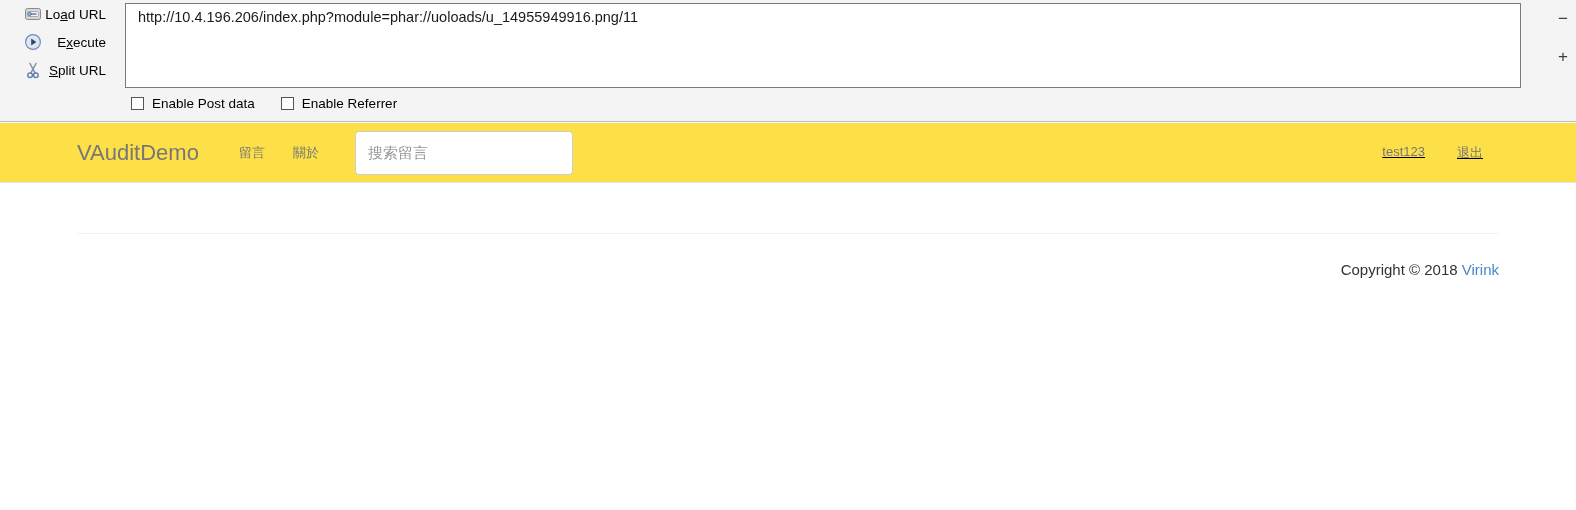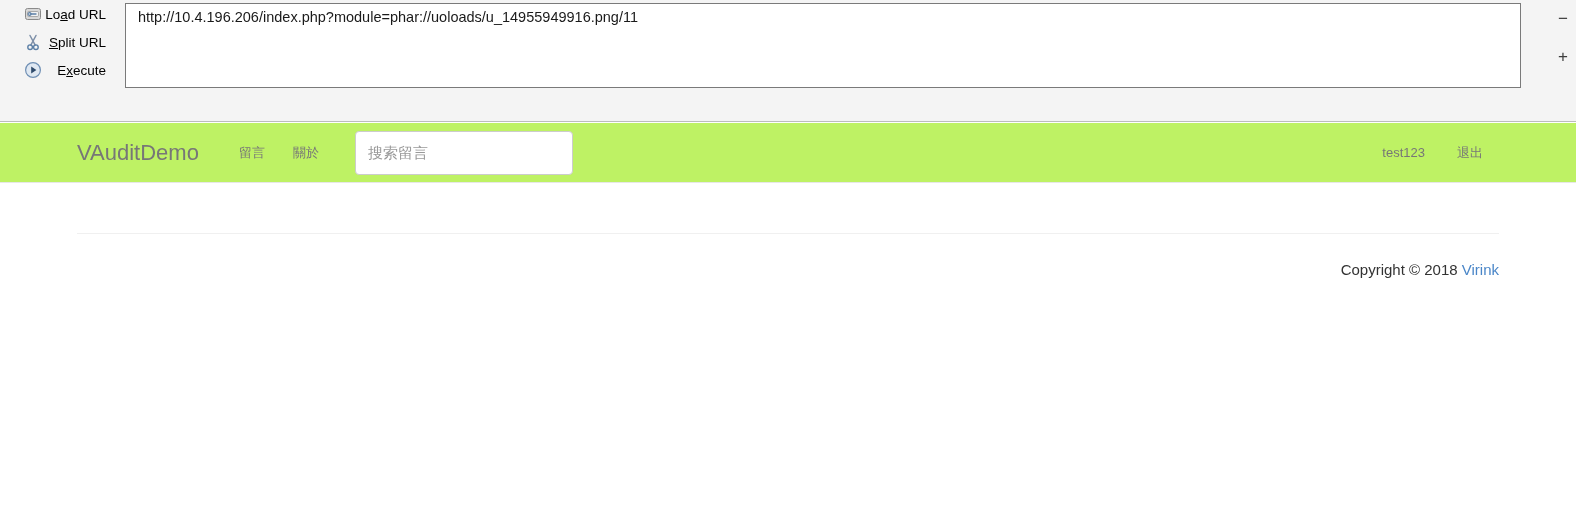--- a/index.html
+++ b/index.html
@@ -132,21 +132,21 @@
   .hb-side-btn.minus { margin-top: 4px; }
   .hb-side-btn.plus  { margin-top: 10px; }
 
   
   .navbar {
     position: absolute;
     left: 0;
     top: 123px;
     width: 1576px;
     height: 60px;
-    background: #bef264;
+    background: #fde047;
     border-bottom: 1px solid #e7e7e7;
     box-sizing: border-box;
   }
 
   .navbar-inner {
     position: relative;
     width: 1422px;
     margin: 0 auto;
     height: 100%;
     display: flex;
@@ -183,21 +183,22 @@
     font-family: "Liberation Sans", "DejaVu Sans", sans-serif;
   }
   .nav-search::placeholder {
     color: #999999;
     opacity: 1;
   }
 
   .navbar-right {
     margin-left: auto;
     display: flex;
-    align-items: center;
+    align-items: flex-start;
+    text-decoration: underline;
   }
   .navbar-right .nav-link { padding: 0 16px; }
 
   
   .container {
     position: absolute;
     left: 0;
     top: 183px;
     width: 1576px;
     height: 327px;
@@ -250,42 +251,52 @@
           <path d="M6 8h6" stroke="#5b7fa6" stroke-width="1.4" stroke-linecap="round"></path>
           <circle cx="5.6" cy="8" r="1.5" fill="none" stroke="#5b7fa6" stroke-width="1.1"></circle>
         </svg>
       </span>
       <span class="hb-action-label"><span>Lo</span><u>a</u><span>d URL</span></span>
     </div>
 
     <div class="hb-action-row">
       <span class="hb-icon">
         <svg width="18" height="18" viewBox="0 0 18 18">
+          <circle cx="9" cy="9" r="7.4" fill="#dfe8f2" stroke="#6f8fb4" stroke-width="1.2"></circle>
+          <path d="M7.2 5.4 L12.4 9 L7.2 12.6 Z" fill="#2e4a6b"></path>
+        </svg>
+      </span>
+      <span class="hb-action-label"><span>E</span><u>x</u><span>ecute</span></span>
+    </div>
+
+    <div class="hb-action-row">
+      <span class="hb-icon">
+        <svg width="18" height="18" viewBox="0 0 18 18">
           <path d="M6 2.5 L11.2 12.2 M12 2.5 L6.8 12.2" stroke="#7d8fa8" stroke-width="1.5" stroke-linecap="round" fill="none"></path>
           <circle cx="6.1" cy="14.2" r="2.3" fill="none" stroke="#5b7fa6" stroke-width="1.4"></circle>
           <circle cx="11.9" cy="14.2" r="2.3" fill="none" stroke="#5b7fa6" stroke-width="1.4"></circle>
         </svg>
       </span>
       <span class="hb-action-label"><span></span><u>S</u><span>plit URL</span></span>
     </div>
 
-    <div class="hb-action-row">
-      <span class="hb-icon">
-        <svg width="18" height="18" viewBox="0 0 18 18">
-          <circle cx="9" cy="9" r="7.4" fill="#dfe8f2" stroke="#6f8fb4" stroke-width="1.2"></circle>
-          <path d="M7.2 5.4 L12.4 9 L7.2 12.6 Z" fill="#2e4a6b"></path>
-        </svg>
-      </span>
-      <span class="hb-action-label"><span>E</span><u>x</u><span>ecute</span></span>
-    </div>
-
   </div>
 
   <div class="hb-url-box">http://10.4.196.206/index.php?module=phar://uoloads/u_14955949916.png/11</div>
 
+  <div class="hb-checks">
+    <label class="hb-check">
+      <span class="hb-checkbox"></span>
+      <span>Enable Post data</span>
+    </label>
+    <label class="hb-check">
+      <span class="hb-checkbox"></span>
+      <span>Enable Referrer</span>
+    </label>
+  </div>
 
   <div class="hb-side-btns">
     <span class="hb-side-btn minus">−</span>
     <span class="hb-side-btn plus">+</span>
   </div>
 
 </div>
 
 <div class="navbar">
   <div class="navbar-inner">

